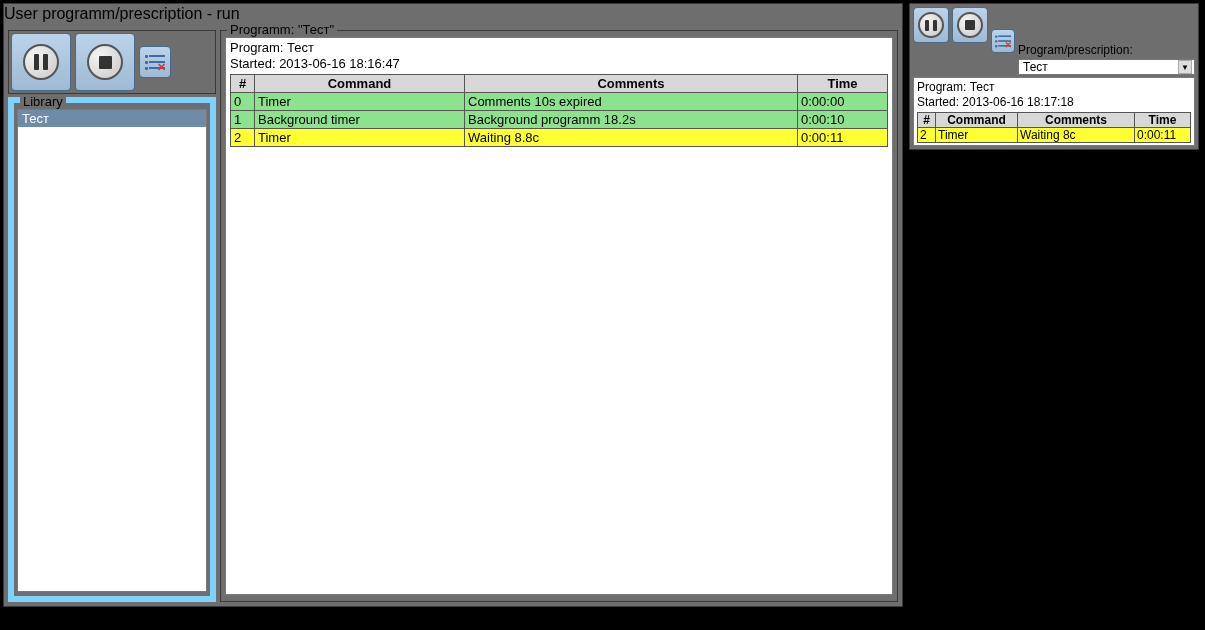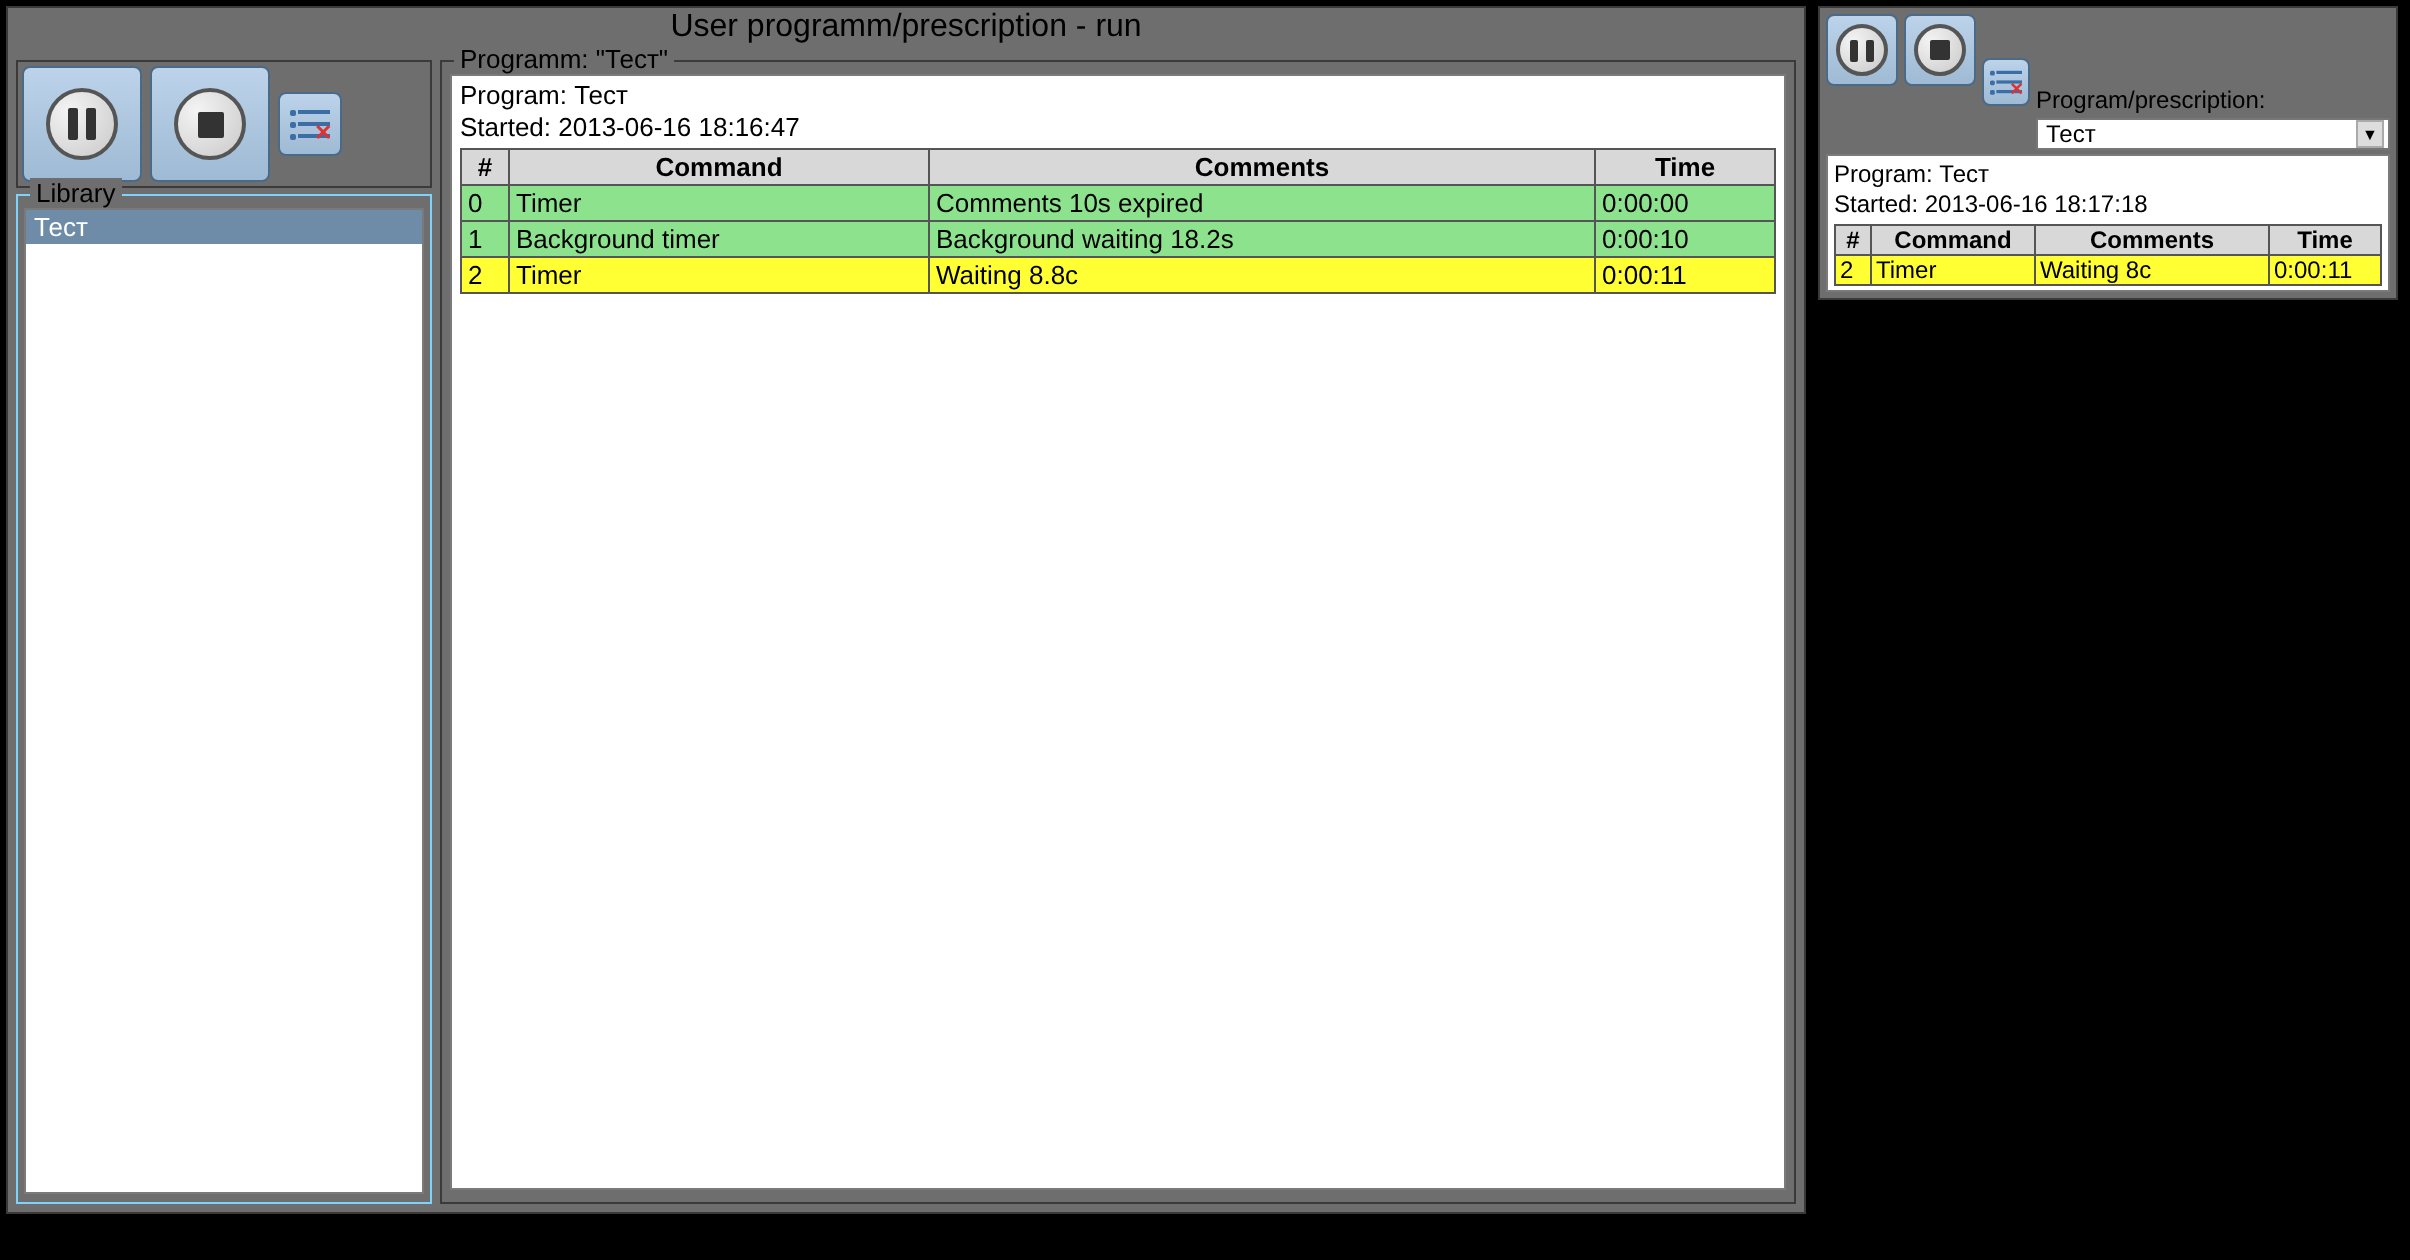--- a/index.html
+++ b/index.html
@@ -17,21 +17,20 @@
     position: absolute;
     left: 3px;
     top: 3px;
     width: 900px;
     height: 604px;
     background: #6e6e6e;
     border: 1px solid #3a3a3a;
   }
   .title-bar {
     height: 22px;
-    text-align: center;
     font-size: 16px;
     line-height: 20px;
     color: #000;
     background: #6e6e6e;
   }
   .content-row {
     display: flex;
     padding: 4px;
     height: calc(100% - 22px);
     gap: 4px;
@@ -124,21 +123,21 @@
     right: -2px;
     bottom: -2px;
     width: 10px;
     height: 10px;
     color: #d33;
     font-weight: bold;
     font-size: 11px;
     line-height: 10px;
   }
   .fieldset {
-    border: 1px solid #7dd3fc;
+    border: 6px solid #7dd3fc;
     position: relative;
     flex: 1;
     background: #6e6e6e;
   }
   .fieldset-legend {
     position: absolute;
     top: -9px;
     left: 6px;
     background: #6e6e6e;
     padding: 0 3px;
@@ -331,21 +330,21 @@
           <tbody id="main-tbody">
               <tr class="row-green">
                 <td class="col-num">0</td>
                 <td>Timer</td>
                 <td>Comments 10s expired</td>
                 <td>0:00:00</td>
               </tr>
               <tr class="row-green">
                 <td class="col-num">1</td>
                 <td>Background timer</td>
-                <td>Background waiting 18.2s</td>
+                <td>Background programm 18.2s</td>
                 <td>0:00:10</td>
               </tr>
               <tr class="row-yellow">
                 <td class="col-num">2</td>
                 <td>Timer</td>
                 <td>Waiting 8.8c</td>
                 <td>0:00:11</td>
               </tr>
             </tbody>
         </table>

